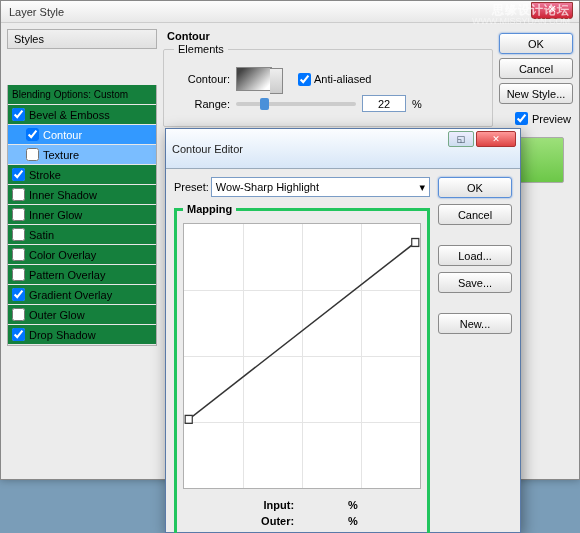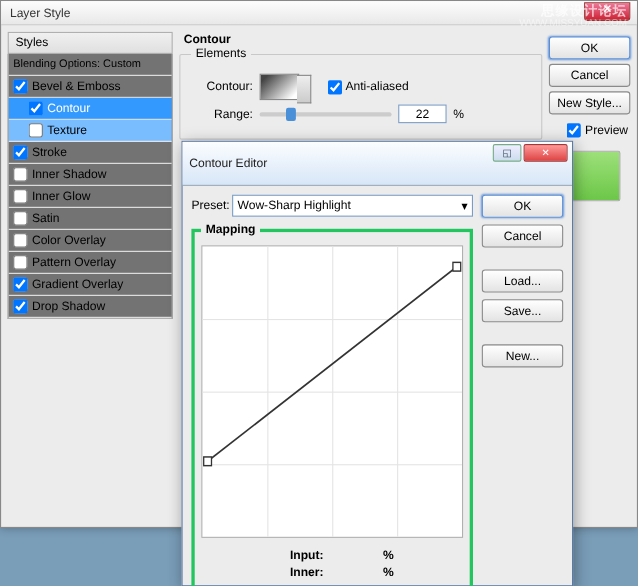--- a/index.html
+++ b/index.html
@@ -12,21 +12,21 @@
 .dlg-main { position: absolute; left: 0; top: 0; width: 580px; height: 480px; background: #ECECEC; border: 1px solid #888; box-shadow: 0 0 8px rgba(0,0,0,0.3); }
 .titlebar-main { height: 22px; background: linear-gradient(#fdfdfd, #e8e8e8); border-bottom: 1px solid #ccc; display: flex; align-items: center; padding: 0 4px; position: relative; }
 .titlebar-main .title { padding-left: 4px; color: #333; }
 .closebtn-main { position: absolute; right: 6px; top: 1px; width: 42px; height: 17px; background: linear-gradient(#e79, #c23); border: 1px solid #933; border-radius: 0 0 3px 3px; color: #fff; text-align: center; line-height: 13px; }
 
 .main-body { display: flex; padding: 6px; gap: 6px; height: calc(100% - 22px); }
 
 
 .styles-panel { width: 150px; }
 .styles-header { background: linear-gradient(#f0f0f0,#e0e0e0); border: 1px solid #b0b0b0; padding: 3px 6px; }
-.styles-list { border: 1px solid #b0b0b0; border-top: none; background: #737373; }
+.styles-list { border: 1px solid #b0b0b0; border-top: none; background: #15803d; margin-top: 36px; }
 .style-item { display: flex; align-items: center; padding: 3px 4px; border-bottom: 1px solid #e8e8e8; height: 20px; }
 .style-item.blending { font-size: 10px; }
 .style-item input[type=checkbox] { margin-right: 4px; }
 .style-item.sub { padding-left: 18px; }
 .style-item.sel { background: #3399ff; color: #fff; }
 .style-item.hdr { font-weight: normal; }
 
 
 .main-content { flex: 1; display: flex; gap: 6px; }
 .content-area { flex: 1; }
@@ -120,20 +120,24 @@
             <input type="checkbox" style="">
             <span>Color Overlay</span>
           </div>
         <div class="style-item">
             <input type="checkbox" style="">
             <span>Pattern Overlay</span>
           </div>
         <div class="style-item">
             <input type="checkbox" checked="" style="">
             <span>Gradient Overlay</span>
+          </div>
+        <div class="style-item">
+            <input type="checkbox" style="">
+            <span>Outer Glow</span>
           </div>
         <div class="style-item">
             <input type="checkbox" checked="" style="">
             <span>Drop Shadow</span>
           </div>
       </div>
     </div>
 
     <div class="main-content">
       <div class="content-area">
@@ -203,21 +207,21 @@
             <rect x="0.5" y="72.5" width="3" height="3" fill="#fff" stroke="#333" stroke-width="0.5"></rect>
             <rect x="96.5" y="5.5" width="3" height="3" fill="#fff" stroke="#333" stroke-width="0.5"></rect>
           </svg>
         </div>
         <div class="io-row">
           <span class="lbl2">Input:</span>
           <span class="val"></span>
           <span>%</span>
         </div>
         <div class="io-row">
-          <span class="lbl2">Inner:</span>
+          <span class="lbl2">Outer:</span>
           <span class="val"></span>
           <span>%</span>
         </div>
       </fieldset>
     </div>
     <div class="ce-right">
       <div class="ps-btn primary">OK</div>
       <div class="ps-btn">Cancel</div>
       <div style="height:8px"></div>
       <div class="ps-btn">Load...</div>

